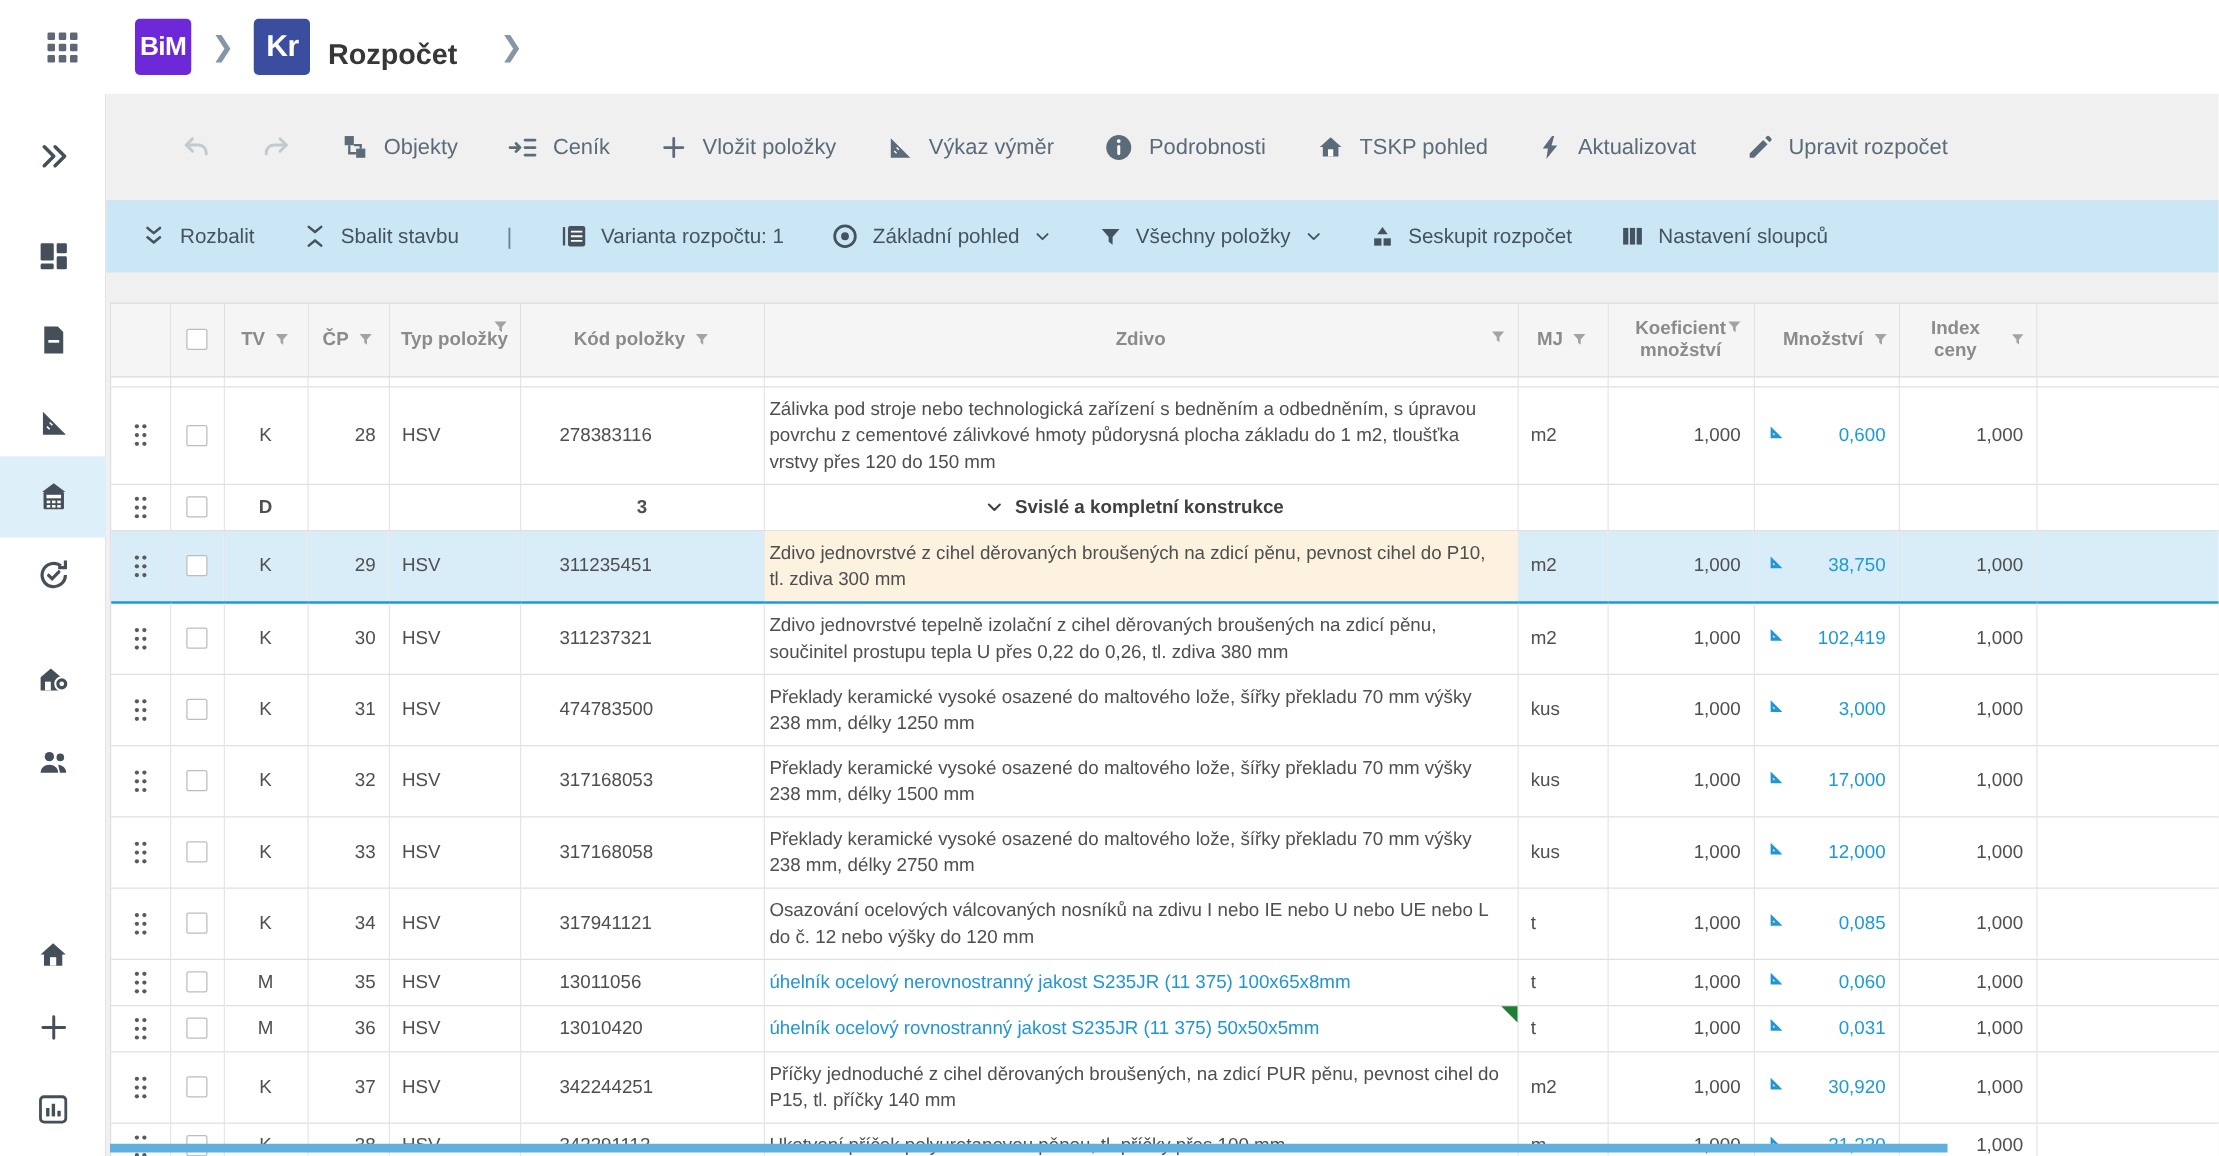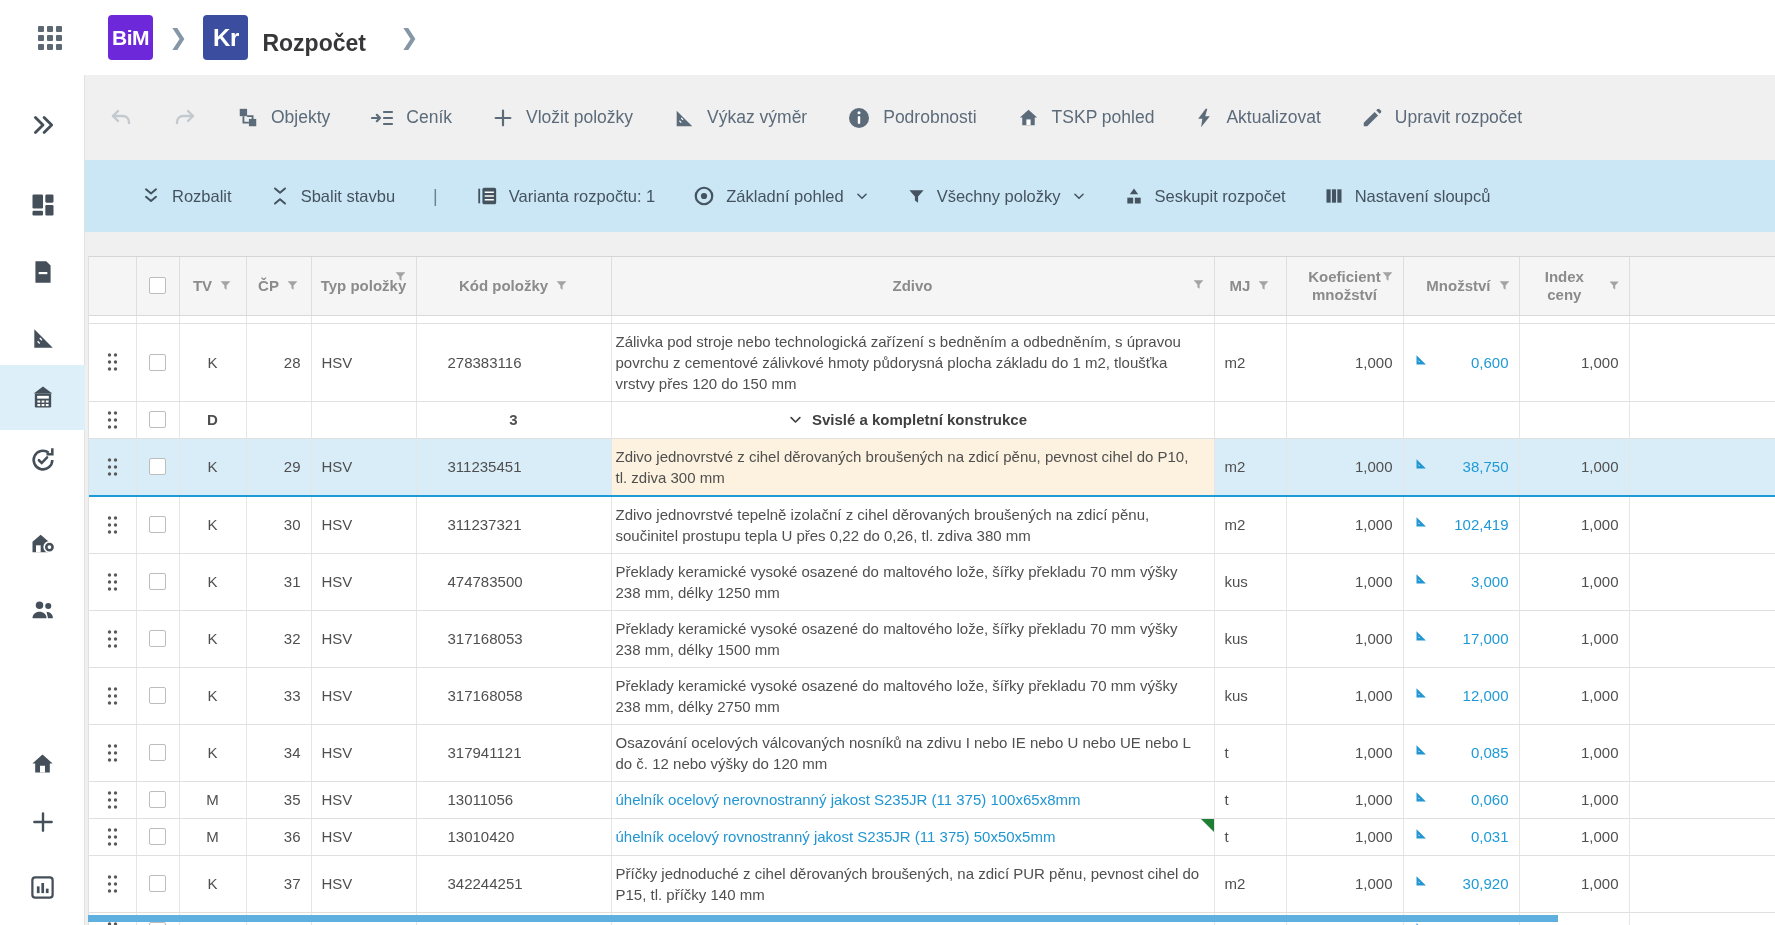--- a/index.html
+++ b/index.html
@@ -21,29 +21,29 @@
 
   
   .body { position:absolute; top:75px; left:0; right:0; bottom:0; display:flex; }
   .sidebar { position:relative; width:85px; background:#fff; border-right:1px solid #e2e2e2; flex:none; }
   .side-ic { position:absolute; left:0; width:85px; height:44px; display:flex;
     align-items:center; justify-content:center; color:#454f59; cursor:pointer; }
   .side-active { position:absolute; left:0; top:290px; width:85px; height:65px; background:#ddf0fa; }
   .main { position:relative; flex:1; background:#f0f0f0; overflow:hidden; }
 
   
-  .toolbar1 { height:85px; display:flex; align-items:center; padding-left:24px; gap:40px; }
+  .toolbar1 { height:85px; display:flex; align-items:center; padding-left:60px; gap:40px; }
   .tbtn { display:flex; align-items:center; gap:12px; color:#5c6b7a; font-size:17.5px;
     cursor:pointer; white-space:nowrap; }
   .tbtn svg { flex:none; }
   .tbtn.disabled { color:#c2c9cf; cursor:default; }
 
   
-  .toolbar2 { height:72px; background:#cbe7f5; display:flex; align-items:center;
-    padding-left:56px; gap:38px; }
+  .toolbar2 { height:58px; background:#cbe7f5; display:flex; align-items:center;
+    padding-left:28px; gap:38px; }
   .t2btn { display:flex; align-items:center; gap:11px; color:#44535f; font-size:16.5px;
     cursor:pointer; white-space:nowrap; }
   .t2sep { color:#6c8291; font-size:18px; }
 
   
   .table-wrap { margin:24px 0 0 3px; background:#fff; border-top:1px solid #d5d5d5;
     border-left:1px solid #e0e0e0; }
   table { border-collapse:collapse; table-layout:fixed; width:1687px; font-size:15px; }
   th { height:58px; background:#f5f5f5; color:#8b8b8b; font-weight:bold; font-size:15px;
     border-right:1px solid #dedede; border-bottom:1px solid #d9d9d9; position:relative;

